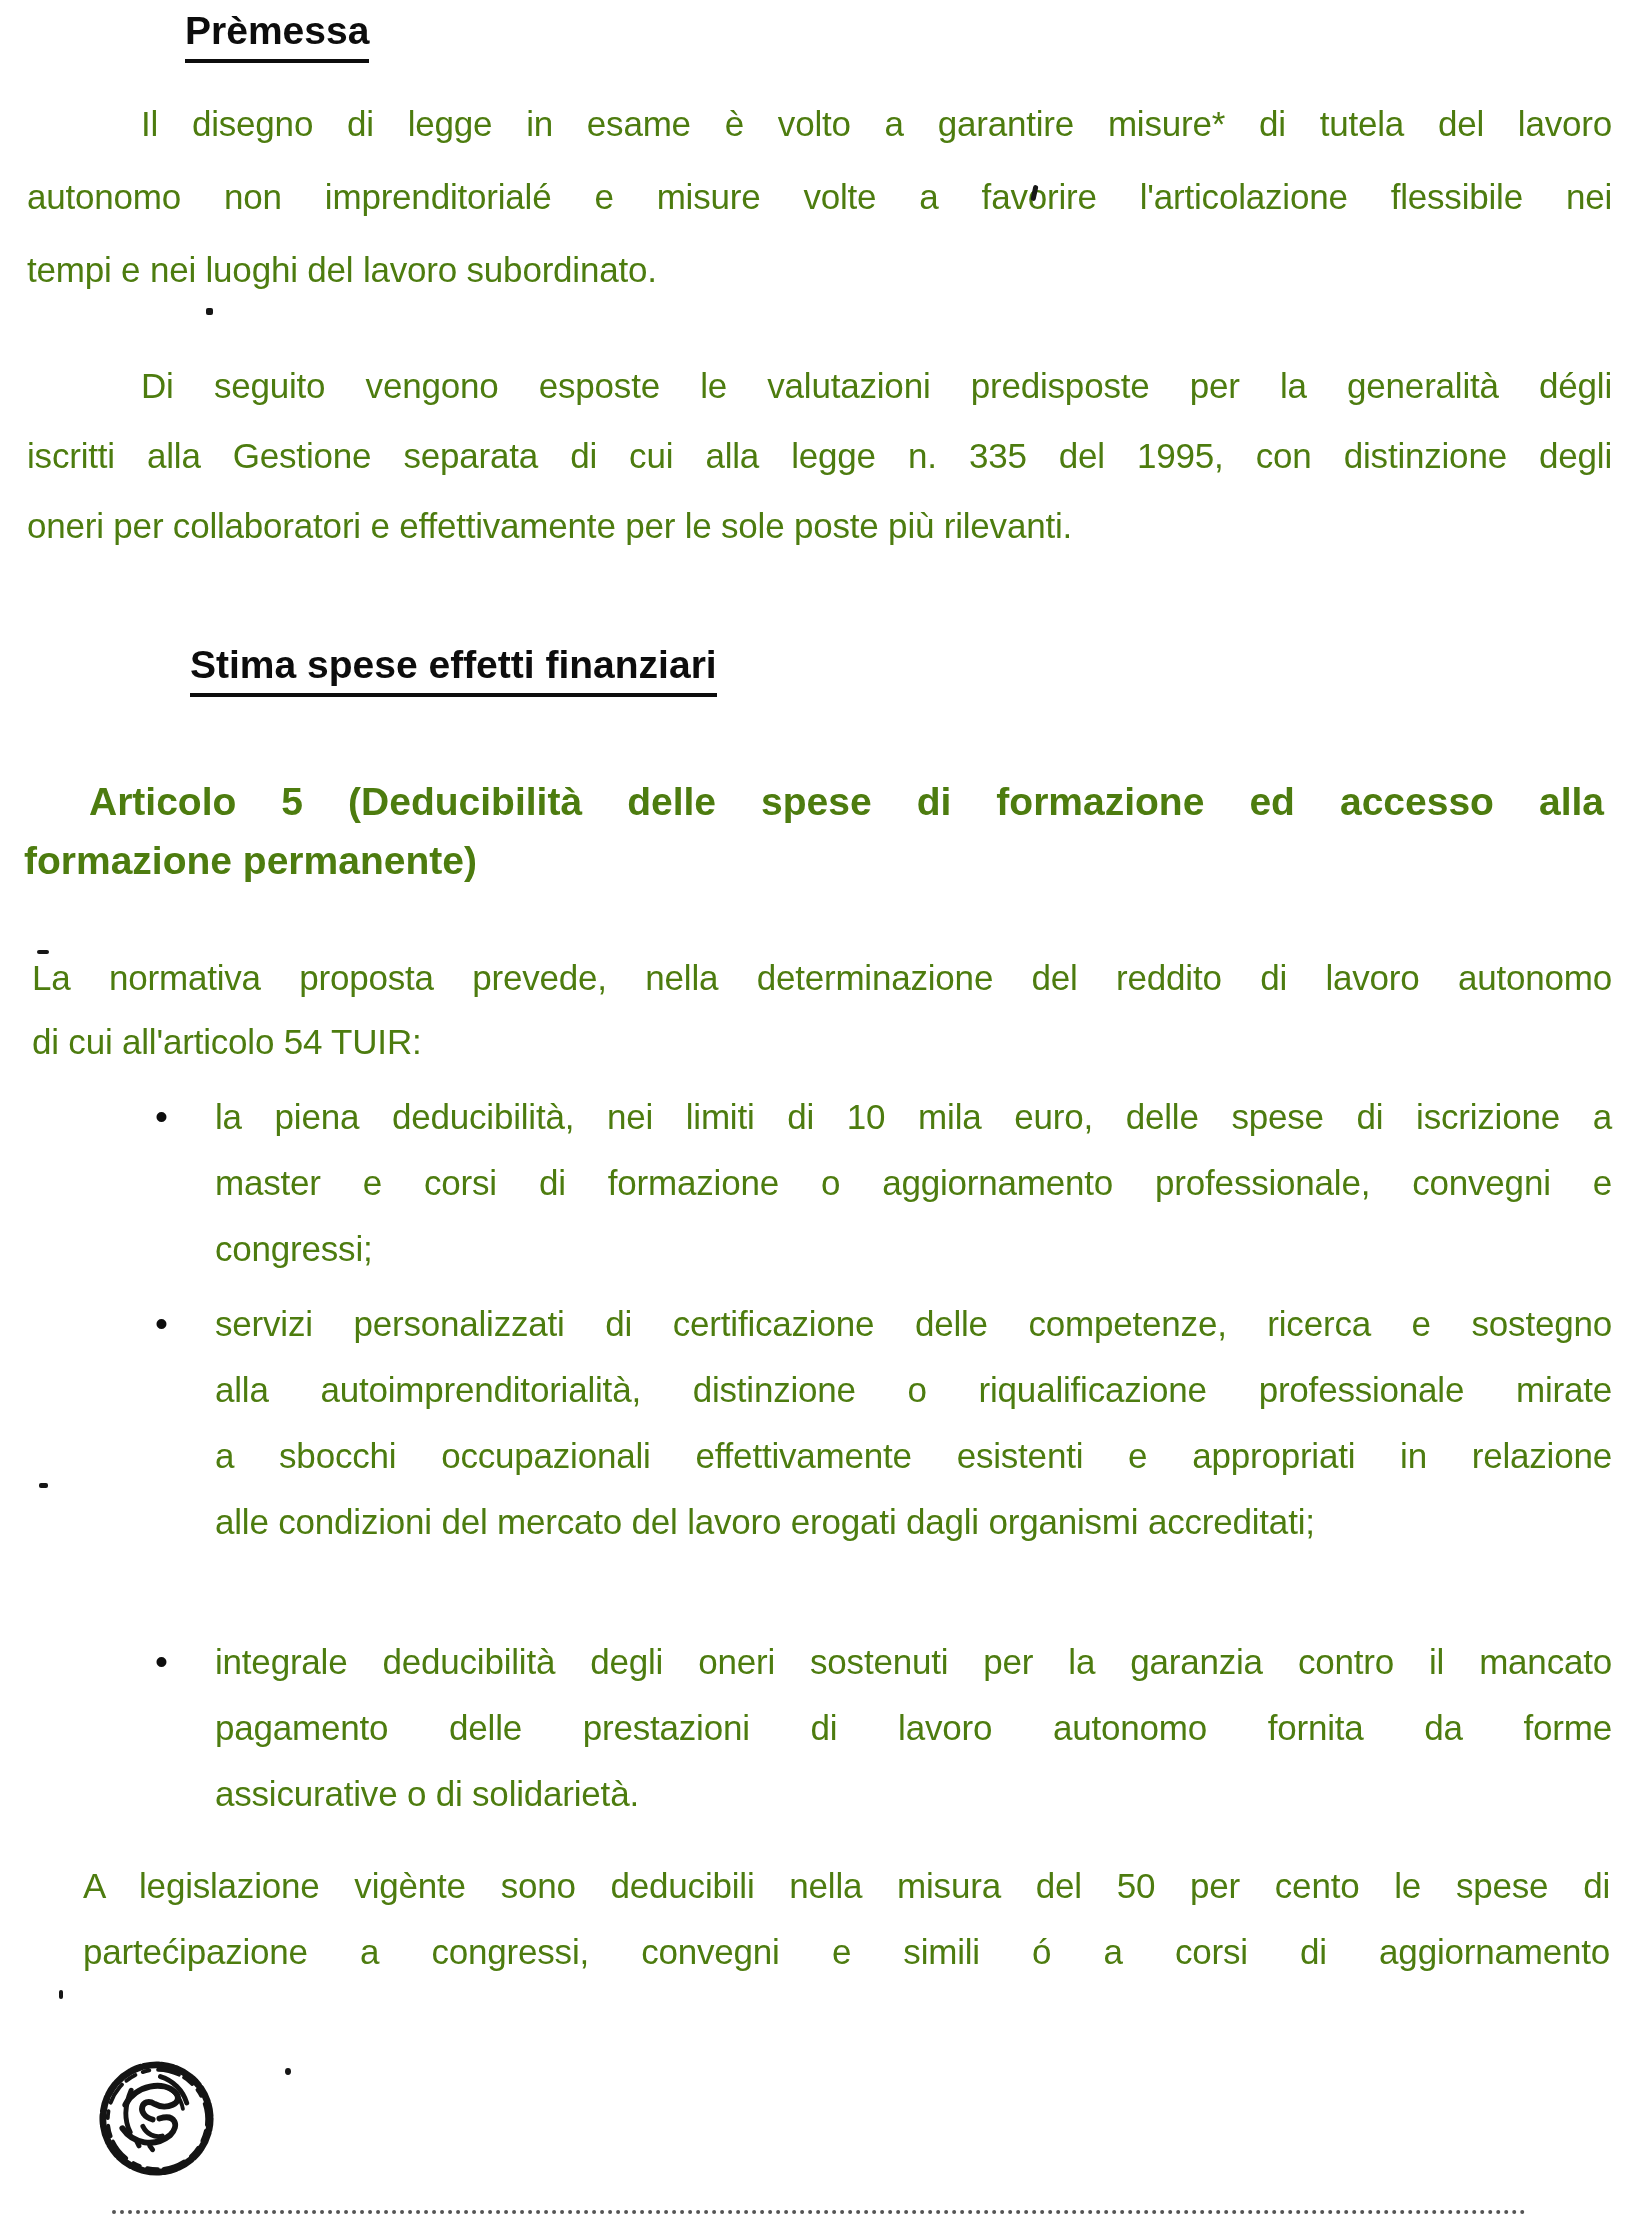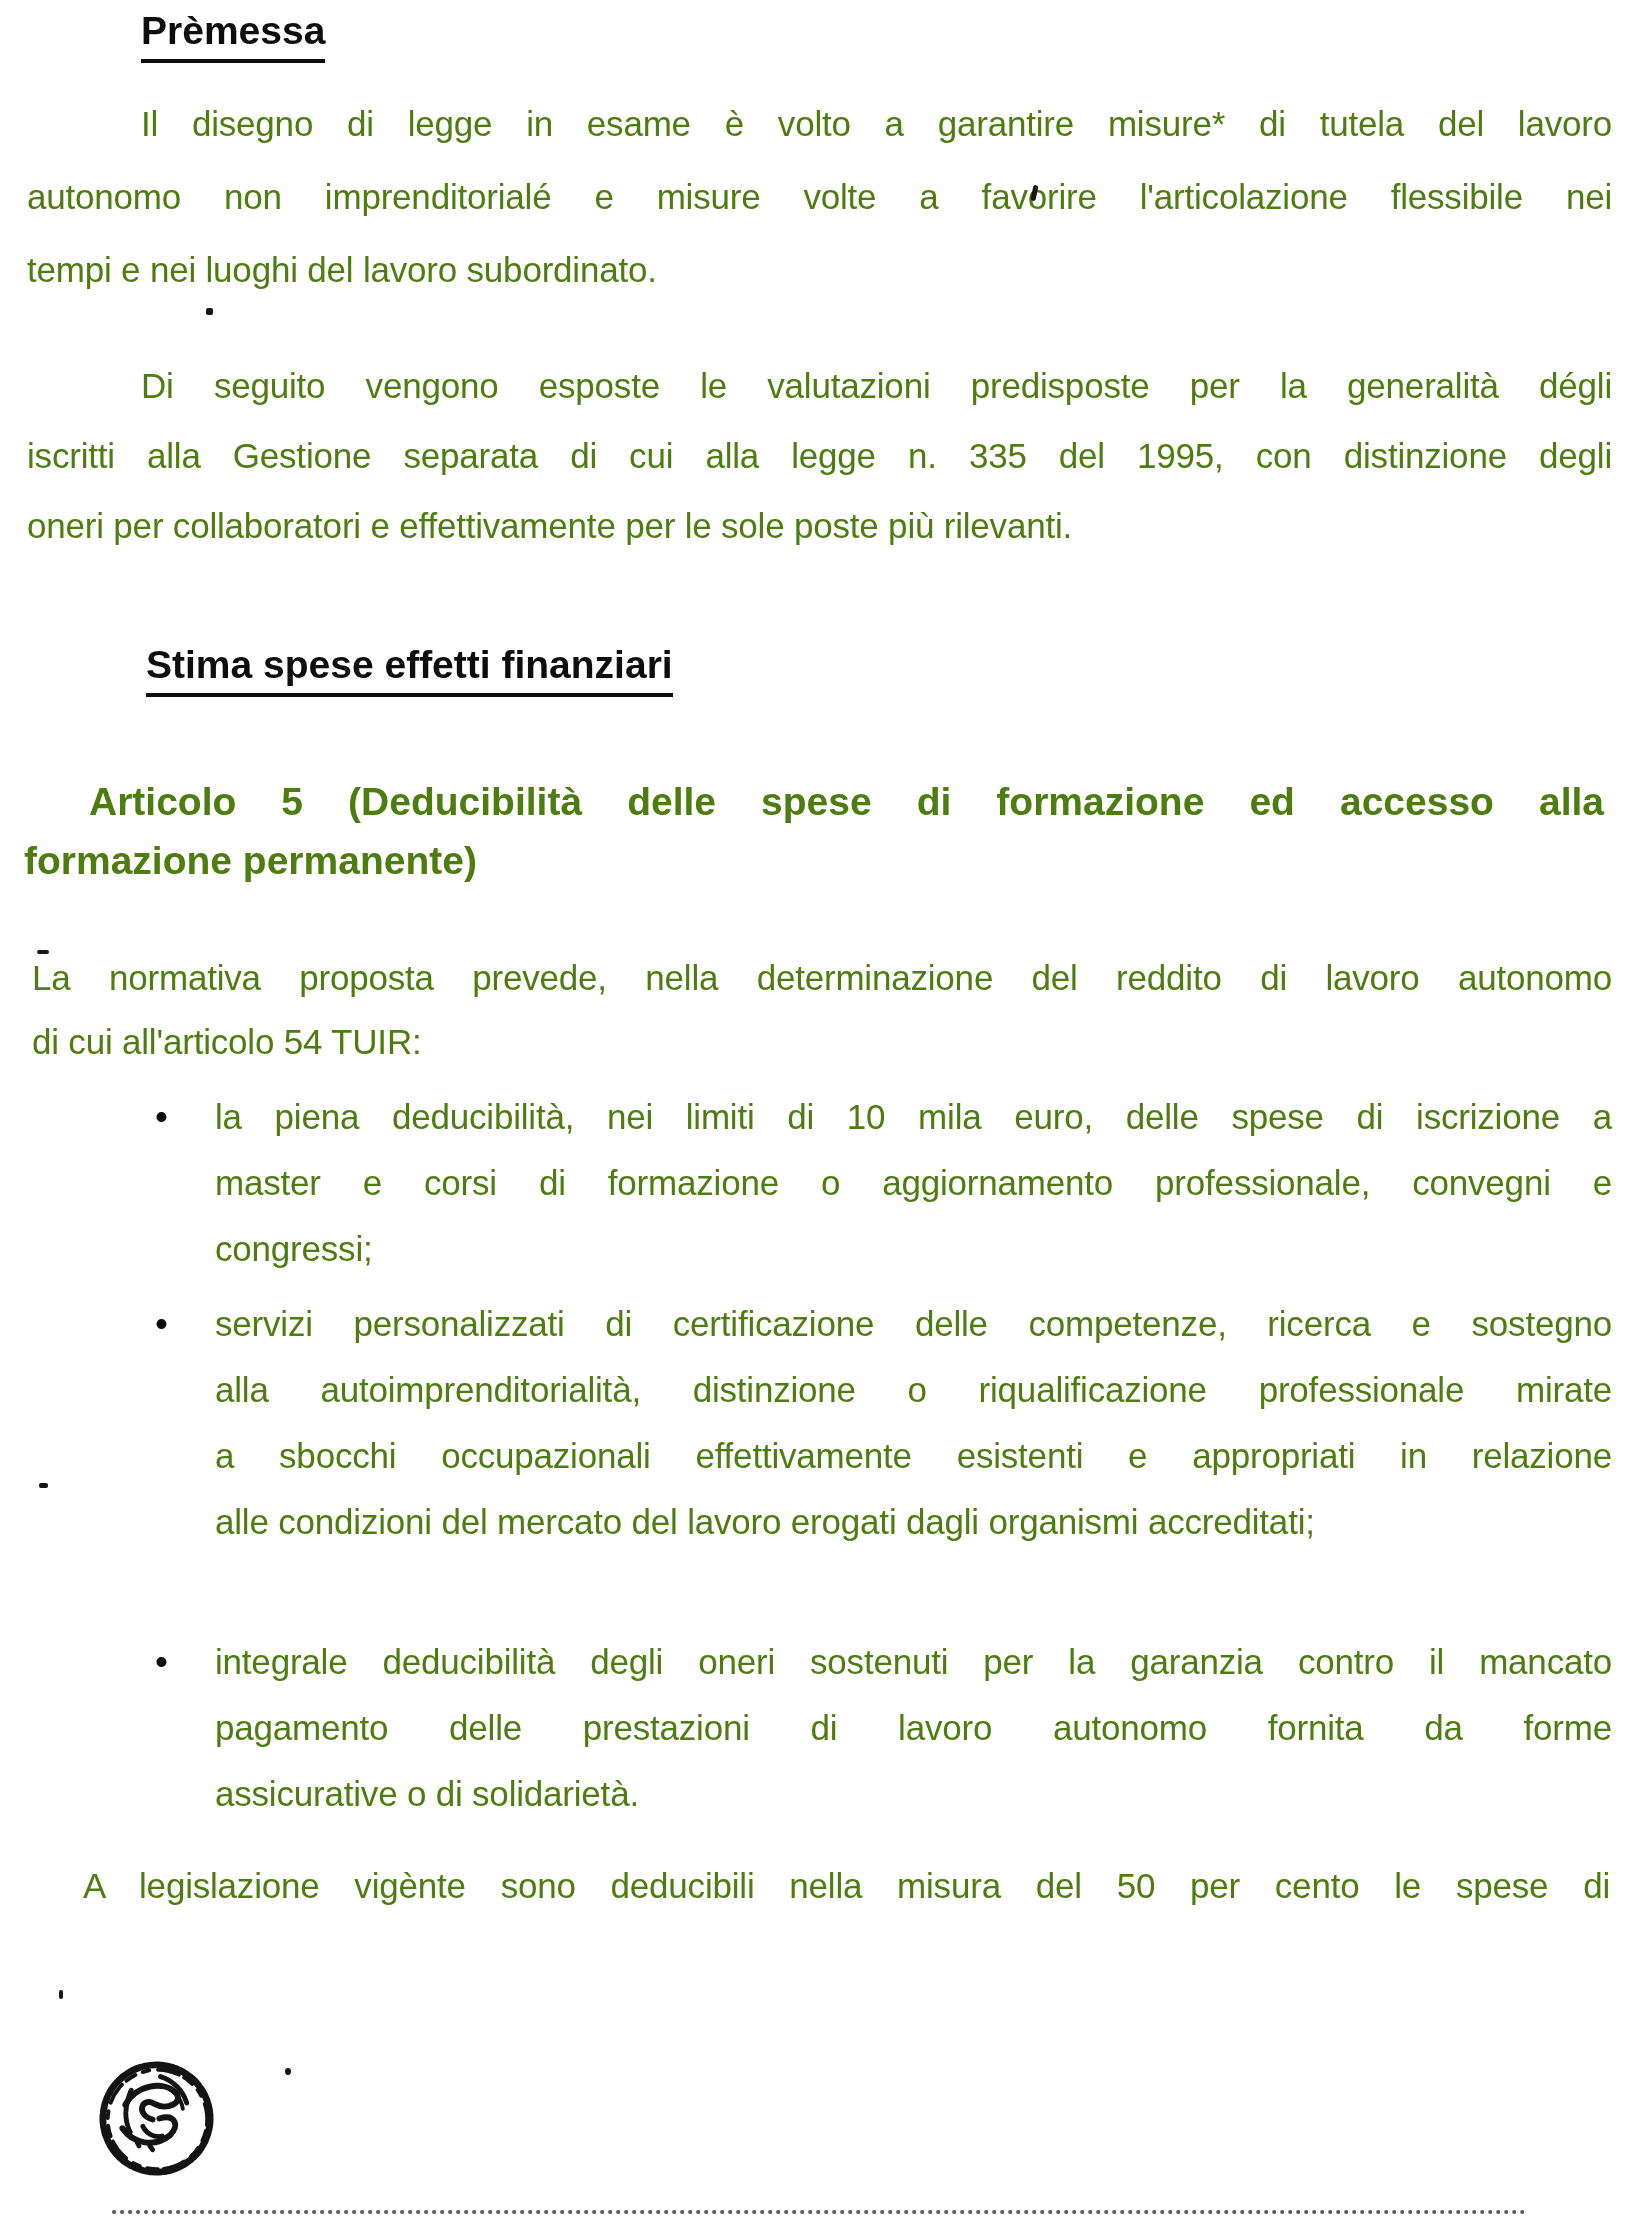--- a/index.html
+++ b/index.html
@@ -25,21 +25,21 @@
   
   .p1{left:27px;top:87px;width:1585px;}
   .p1 .ln{line-height:73px;}
   .p2{left:27px;top:351px;width:1585px;}
   .p2 .ln{line-height:70px;}
   .p3{left:32px;top:946px;width:1580px;}
   .p3 .ln{line-height:64px;}
   .p4{left:83px;top:1853px;width:1527px;}
   .p4 .ln{line-height:66px;}
   
-  .h{font-weight:700;font-size:39px;line-height:49px;letter-spacing:0;}
+  .h{font-weight:700;font-size:39px;line-height:49px;letter-spacing:0;margin-left:44px;}
   .h-premessa{left:141px;top:5.9px;}
   .h-stima{left:146px;top:640px;}
   .u{display:inline-block;border-bottom:4.9px solid #0d0d0d;padding-bottom:3.9px;}
   .h-articolo{left:24px;top:772px;width:1580px;}
   .h-articolo .ln{font-weight:700;font-size:39px;line-height:59px;letter-spacing:0;}
   .h-articolo .ind2{text-indent:65px;}
   
   .bullets{left:215px;width:1397px;}
   .bullets .ln{line-height:66px;}
   .b1{top:1084px;}
@@ -117,20 +117,21 @@
 
   <div class="blk bullets b3">
     <span class="dot">•</span>
     <div class="ln j">integrale deducibilità degli oneri sostenuti per la garanzia contro il mancato</div>
     <div class="ln j">pagamento delle prestazioni di lavoro autonomo fornita da forme</div>
     <div class="ln">assicurative o di solidarietà.</div>
   </div>
 
   <div class="blk p4">
     <div class="ln j">A legislazione vigènte sono deducibili nella misura del 50 per cento le spese di</div>
+    <div class="ln j">partećipazione a congressi, convegni e simili ó a corsi di aggiornamento</div>
   </div>
 
   <div class="blk stamp">
     <svg width="123" height="119" viewBox="0 0 126 122" fill="none" xmlns="http://www.w3.org/2000/svg">
       <g stroke="#141414" fill="none" stroke-linecap="round">
         <circle cx="62" cy="60" r="55" stroke-width="7" stroke-dasharray="12 3 18 2 9 4 15 3"></circle>
         <circle cx="63" cy="61" r="51" stroke-width="4" stroke-dasharray="7 9 22 6 11 8" transform="rotate(40 63 61)"></circle>
         <path d="M30 46 C40 26 70 20 82 34 C90 44 72 52 60 45 C47 37 40 56 58 61" stroke-width="6"></path>
         <path d="M27 70 C38 86 60 90 76 77 C86 67 81 55 65 60" stroke-width="6"></path>
         <path d="M36 31 C30 45 28 60 35 74" stroke-width="5"></path>

